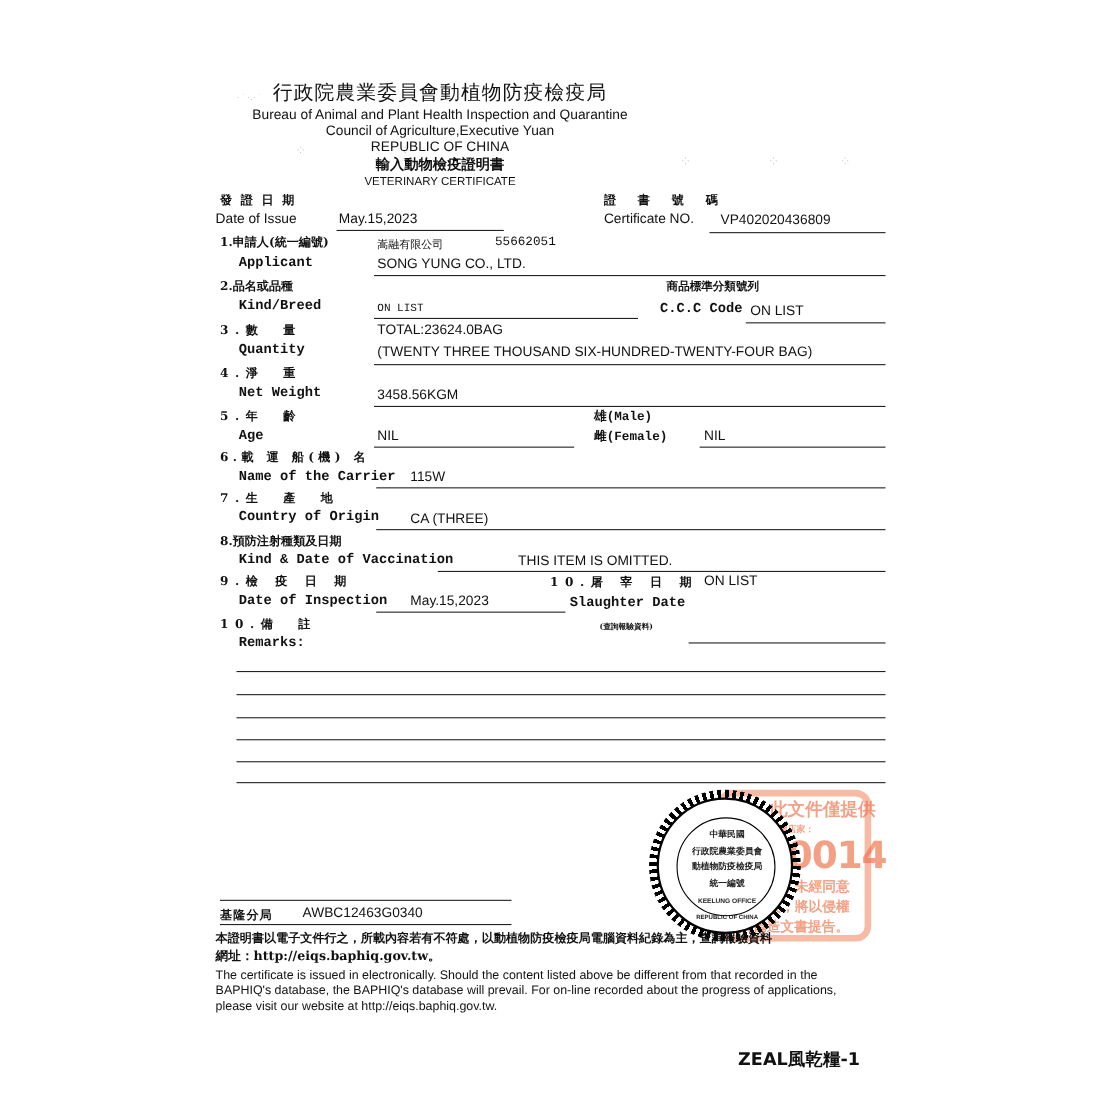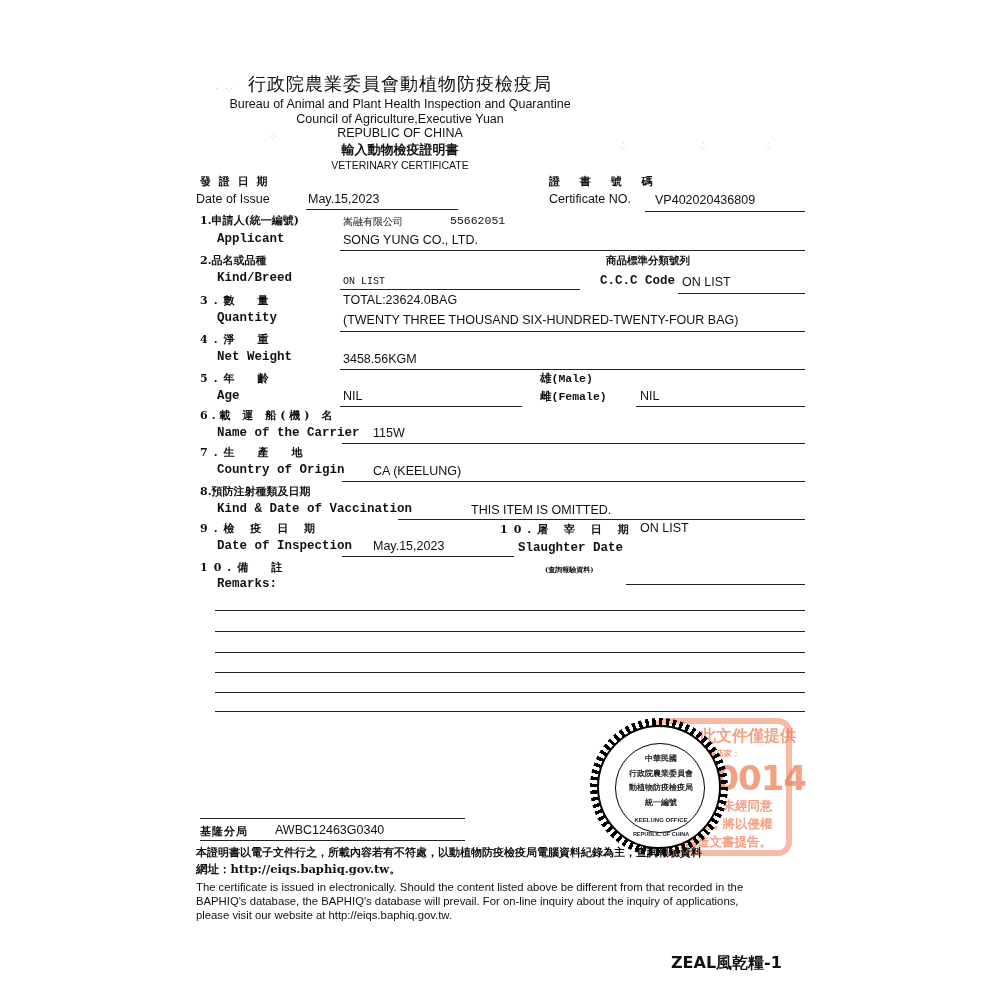--- a/index.html
+++ b/index.html
@@ -95,21 +95,21 @@
 <div class="abs val" style="left:640px;top:389px;">NIL</div>
 <div class="line" style="left:636px;top:406px;width:169px;"></div>
 
 <div class="abs lbl-zh" style="left:200px;top:408px;letter-spacing:4px;">6.載 運 船(機) 名</div>
 <div class="abs lbl-en" style="left:217px;top:426px;">Name of the Carrier</div>
 <div class="abs val" style="left:373px;top:426px;">115W</div>
 <div class="line" style="left:342px;top:443px;width:463px;"></div>
 
 <div class="abs lbl-zh" style="left:200px;top:445px;letter-spacing:6px;">7.生　產　地</div>
 <div class="abs lbl-en" style="left:217px;top:463px;">Country of Origin</div>
-<div class="abs val" style="left:373px;top:464px;">CA (KEELUNG)</div>
+<div class="abs val" style="left:373px;top:464px;">CA (THREE)</div>
 <div class="line" style="left:342px;top:481px;width:463px;"></div>
 
 <div class="abs lbl-zh" style="left:200px;top:484px;letter-spacing:0;">8.預防注射種類及日期</div>
 <div class="abs lbl-en" style="left:217px;top:502px;">Kind &amp; Date of Vaccination</div>
 <div class="abs val" style="left:471px;top:503px;">THIS ITEM IS OMITTED.</div>
 <div class="line" style="left:398px;top:519px;width:407px;"></div>
 
 <div class="abs lbl-zh" style="left:200px;top:521px;letter-spacing:6px;">9.檢 疫 日 期</div>
 <div class="abs lbl-en" style="left:217px;top:539px;">Date of Inspection</div>
 <div class="abs val" style="left:373px;top:539px;">May.15,2023</div>
@@ -151,16 +151,16 @@
 </div>
 
 <div class="line" style="left:200px;top:818px;width:265px;"></div>
 <div class="abs lbl-zh" style="left:200px;top:824px;letter-spacing:1px;">基隆分局</div>
 <div class="abs val" style="left:275px;top:823px;">AWBC12463G0340</div>
 <div class="line" style="left:200px;top:840px;width:265px;"></div>
 
 <div class="abs footer-zh" style="left:196px;top:845px;white-space:nowrap;font-size:11px;">本證明書以電子文件行之，所載內容若有不符處，以動植物防疫檢疫局電腦資料紀錄為主，查詢報驗資料</div>
 <div class="abs footer-zh" style="left:196px;top:862px;">網址：http://eiqs.baphiq.gov.tw。</div>
 <div class="abs footer-en" style="left:196px;top:880px;white-space:nowrap;">The certificate is issued in electronically. Should the content listed above be different from that recorded in the</div>
-<div class="abs footer-en" style="left:196px;top:894px;white-space:nowrap;">BAPHIQ's database, the BAPHIQ's database will prevail. For on-line inquiry about the inquiry of applications,</div>
+<div class="abs footer-en" style="left:196px;top:894px;white-space:nowrap;">BAPHIQ's database, the BAPHIQ's database will prevail. For on-line recorded about the progress of applications,</div>
 <div class="abs footer-en" style="left:196px;top:908px;white-space:nowrap;">please visit our website at http://eiqs.baphiq.gov.tw.</div>
 
 <div class="abs brand" style="left:671px;top:953px;">ZEAL風乾糧-1</div>
 
 </body></html>

